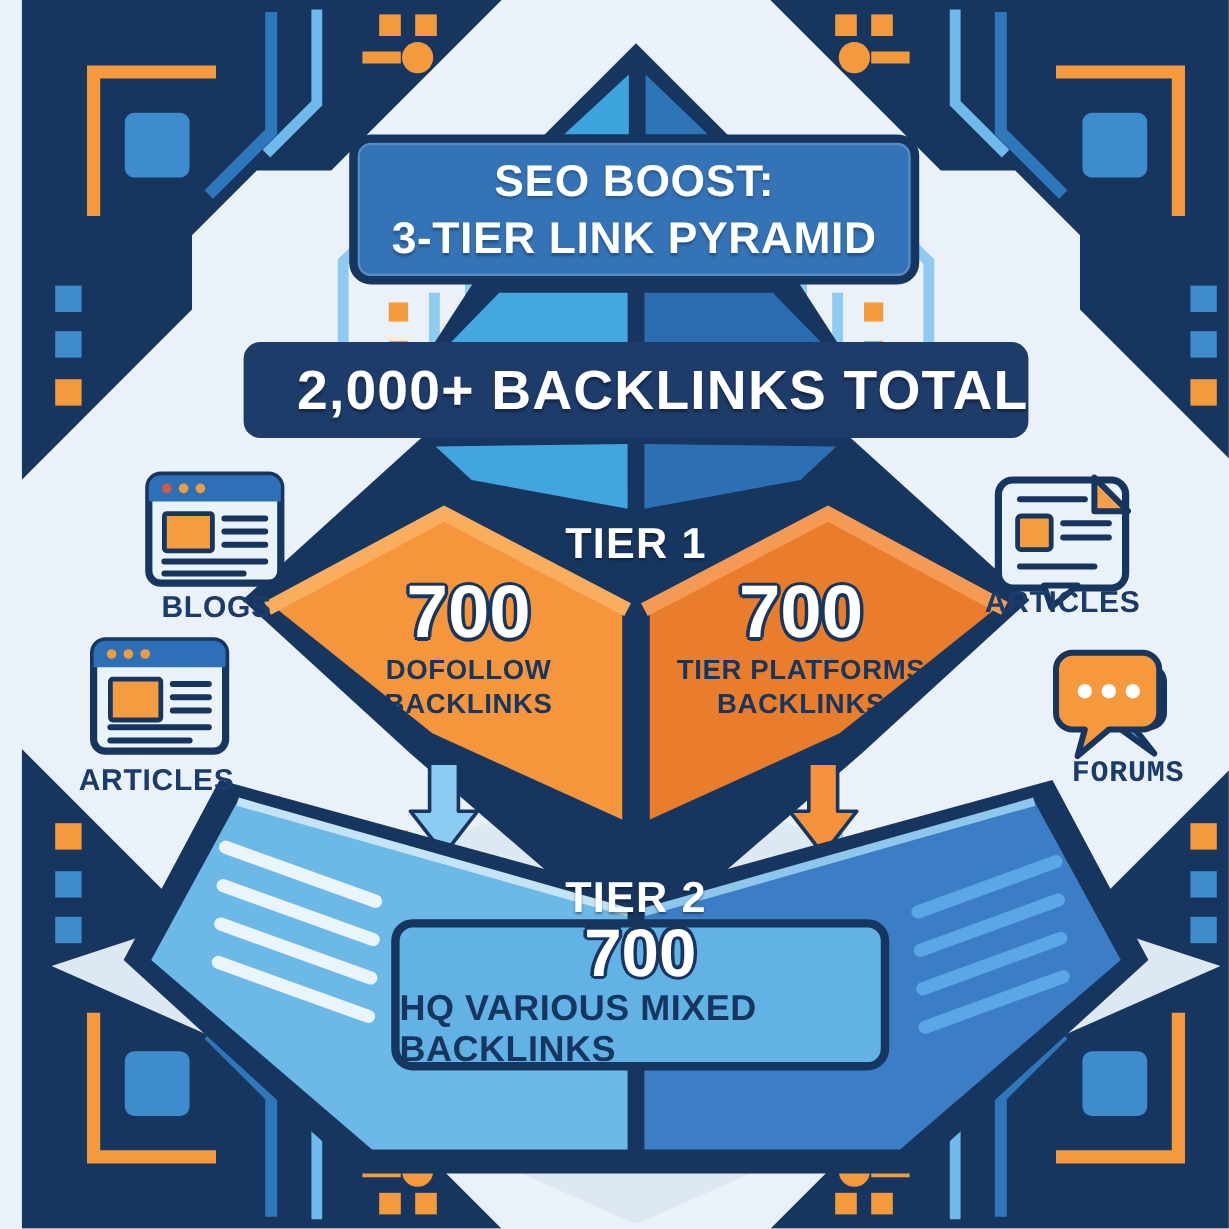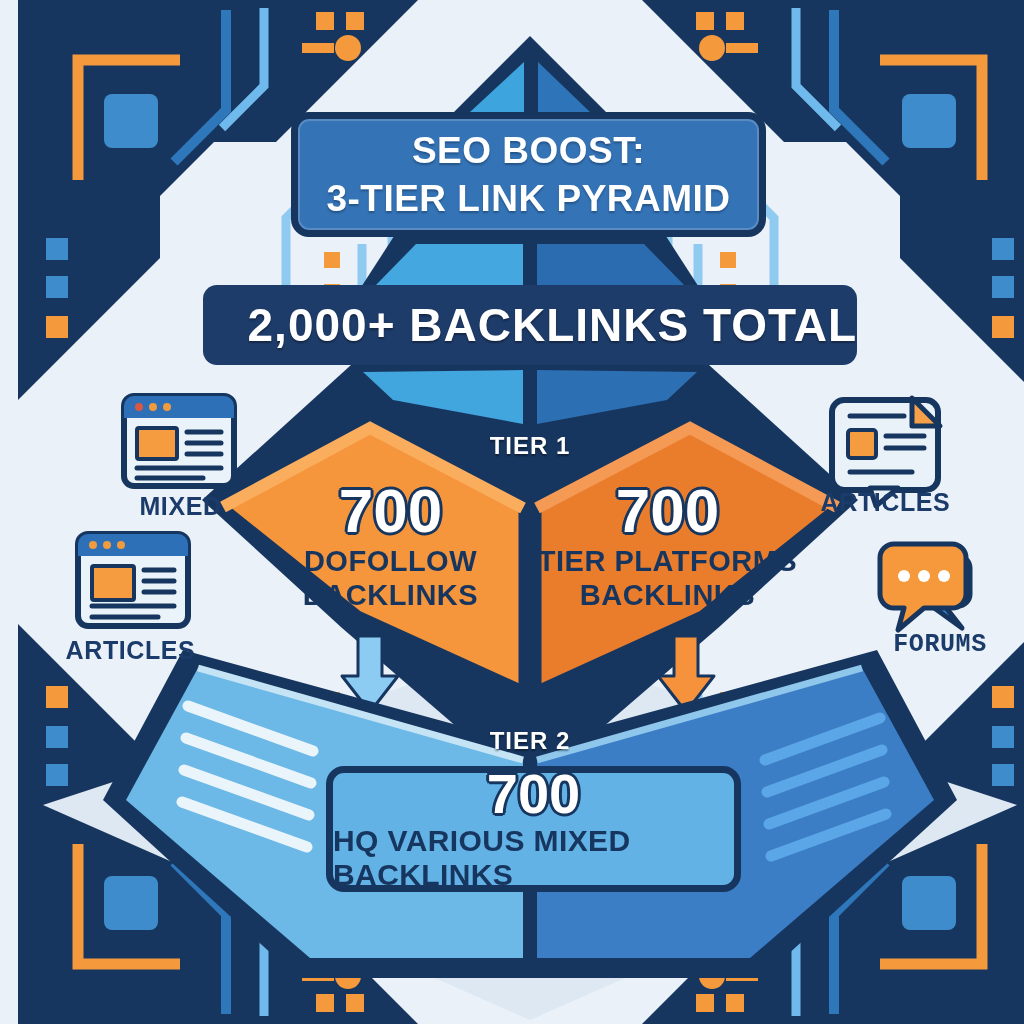--- a/index.html
+++ b/index.html
@@ -15,26 +15,26 @@
            box-shadow:inset 0 0 0 2px rgba(255,255,255,0.18);}
   .banner1 .ln{color:#fff;font-weight:bold;font-size:37px;line-height:1.28;
                letter-spacing:0.5px;text-shadow:0 2px 2px rgba(10,30,60,0.35);}
 
   .banner2{left:185px;top:285px;width:654px;height:80px;background:#1E3C6A;
            border-radius:14px;box-sizing:border-box;display:flex;align-items:center;
            justify-content:flex-end;}
   .banner2 .ln{color:#fff;font-weight:bold;font-size:46px;letter-spacing:1px;
                text-shadow:0 2px 2px rgba(0,0,0,0.35);}
 
-  .tier-label{color:#fff;font-weight:bold;font-size:24px;letter-spacing:1px;
+  .tier-label{color:#fff;font-weight:bold;font-size:36px;letter-spacing:1px;
               text-shadow:0 2px 2px rgba(0,0,0,0.4);}
   .count{color:#fff;font-weight:bold;font-size:62px;line-height:1.0;
          text-shadow:-3px 0 0 #17365F,3px 0 0 #17365F,0 -3px 0 #17365F,0 3px 0 #17365F,
                      -2px -2px 0 #17365F,2px -2px 0 #17365F,-2px 2px 0 #17365F,2px 2px 0 #17365F;}
-  .t1desc{color:#17365F;font-weight:bold;font-size:29px;line-height:1.05;letter-spacing:0.5px;}
+  .t1desc{color:#17365F;font-weight:bold;font-size:23px;line-height:1.05;letter-spacing:0.5px;}
 
   .t1block{width:265px;display:flex;flex-direction:column;align-items:center;gap:4px;}
 
   .tier2box{left:308px;top:766px;width:415px;height:126px;background:#63B2E5;
             border:7px solid #16355F;border-radius:18px;box-sizing:border-box;
             display:flex;flex-direction:column;justify-content:center;align-items:center;gap:2px;}
   .tier2box .count{font-size:56px;}
   .tier2box .cap{color:#17365F;font-weight:bold;font-size:30px;letter-spacing:0.4px;}
 
   .side-label{color:#1B3B6A;font-weight:bold;font-size:25px;letter-spacing:0.6px;}
@@ -202,18 +202,18 @@
     <div class="t1desc">BACKLINKS</div>
   </div>
 
   <div class="abs ctr tier-label" style="left:412px;top:727px;width:200px;">TIER 2</div>
 
   <div class="abs tier2box">
     <div class="count">700</div>
     <div class="cap">HQ VARIOUS MIXED BACKLINKS</div>
   </div>
 
-  <div class="abs ctr side-label" style="left:100px;top:492px;width:125px;">MIXED</div>
+  <div class="abs ctr side-label" style="left:100px;top:492px;width:125px;">BLOGS</div>
   <div class="abs ctr side-label" style="left:45px;top:636px;width:135px;">ARTICLES</div>
   <div class="abs ctr side-label" style="left:795px;top:488px;width:145px;">ARTICLES</div>
   <div class="abs ctr side-label" style="left:852px;top:630px;width:140px;font-family:Liberation Mono, monospace;">FORUMS</div>
 
 </div>
 
 </body></html>

